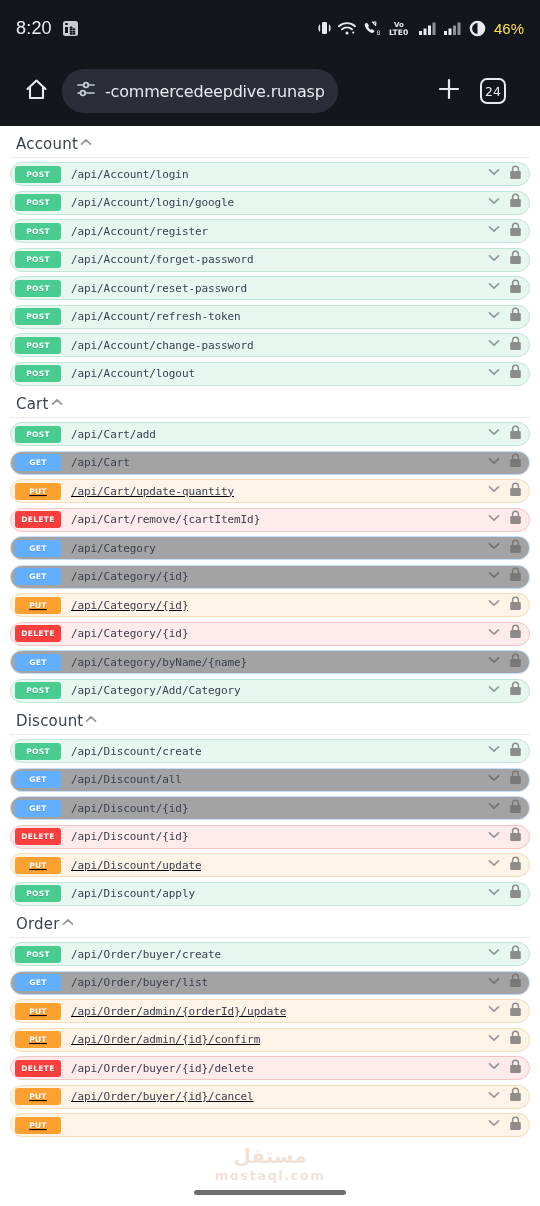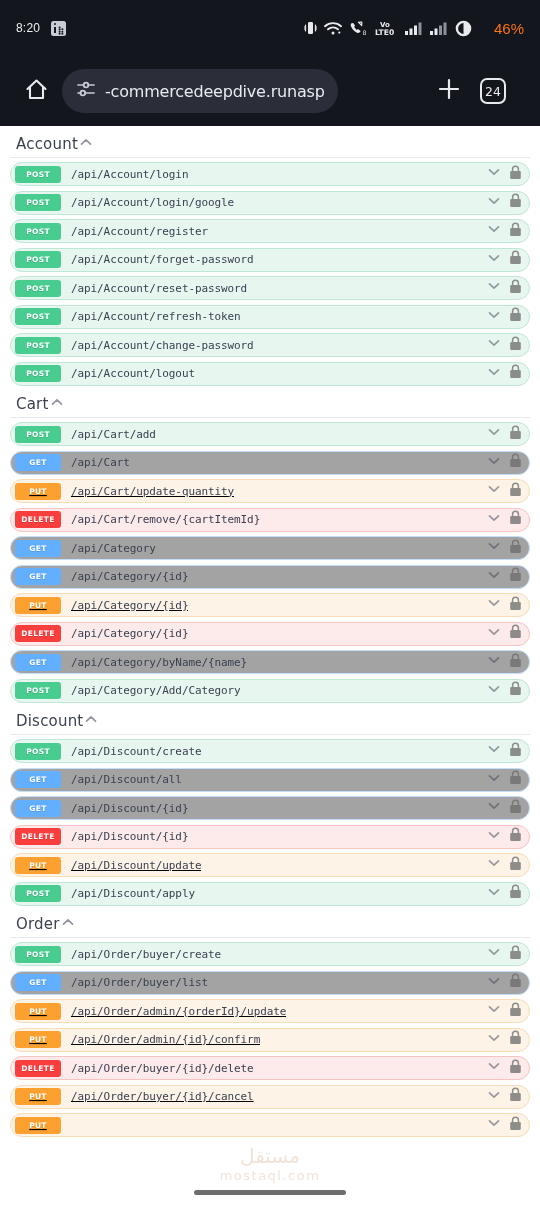--- a/index.html
+++ b/index.html
@@ -11,37 +11,37 @@
   }
   #screen { position: relative; width: 540px; height: 1206px; background:#fff; }
 
   
   .statusbar{
     position:absolute; left:0; top:0; width:540px; height:56px;
     background:#14161d; display:flex; align-items:center;
     padding:0 16px; color:#e9eaee;
   }
   .sb-left{ display:flex; align-items:center; gap:11px; }
-  .sb-time{ font-size:12px; letter-spacing:.2px; color:#eceef3; font-family:"Liberation Sans",sans-serif;}
+  .sb-time{ font-size:18px; letter-spacing:.2px; color:#eceef3; font-family:"Liberation Sans",sans-serif;}
   .li-icon{
     width:15px; height:15px; background:#c9ccd4; border-radius:2.5px;
     position:relative; display:inline-block;
   }
   .li-icon::before{
     content:""; position:absolute; left:2.5px; top:6px; width:2.2px; height:6px; background:#14161d;
   }
   .li-icon::after{
     content:""; position:absolute; left:2.5px; top:2.6px; width:2.2px; height:2.2px;
     background:#14161d; border-radius:50%;
     box-shadow: 4.6px 3.4px 0 0 #14161d, 4.6px 5.6px 0 0 #14161d, 7.4px 5.2px 0 0 #14161d,
                 4.6px 7.8px 0 0 #14161d, 7.4px 7.8px 0 0 #14161d, 4.6px 9.8px 0 0 #14161d, 7.4px 9.8px 0 0 #14161d;
   }
   .sb-right{ margin-left:auto; display:flex; align-items:center; gap:7px; }
   .sb-right svg{ display:block; }
-  .sb-batt{ font-size:15px; color:#f97316; margin-left:15px; }
+  .sb-batt{ font-size:15px; color:#fde047; margin-left:1px; }
 
   
   .browserbar{
     position:absolute; left:0; top:56px; width:540px; height:70px;
     background:#14161d; display:flex; align-items:center; padding:0 14px;
   }
   .bb-home{ width:44px; display:flex; align-items:center; justify-content:center; }
   .omnibox{
     flex:0 0 auto; width:276px; height:44px; margin-left:4px;
     background:#2b2e39; border-radius:22px;
@@ -106,21 +106,21 @@
   .r-get{ background:#a3a3a3; border-color:#c3ddfb; }
   .m-put{ background:#fca130; }
   .r-put{ background:#fdf3e7; border-color:#f8dcb6;text-decoration:underline; }
   .m-delete{ background:#f93e3e; }
   .r-delete{ background:#fdeaea; border-color:#f7c4c4; }
 
   
   .watermark{
     position:absolute; left:0; top:1140px; width:540px; height:48px;
     display:flex; flex-direction:column; align-items:center; justify-content:center;
-    pointer-events:none; opacity:.30;
+    pointer-events:none; opacity:.30;font-weight:bold;
   }
   .wm-ar{ font-size:20px; color:#d5a07a; font-family:"DejaVu Sans", sans-serif; line-height:1; letter-spacing:1px;}
   .wm-en{ font-size:13px; color:#c9a18a; font-family:"DejaVu Sans", sans-serif; margin-top:2px; letter-spacing:1.5px;}
 
   
   .homebar{
     position:absolute; left:50%; transform:translateX(-50%);
     bottom:11px; width:152px; height:5px; border-radius:3px; background:#6e6e6e;
   }
 </style>

